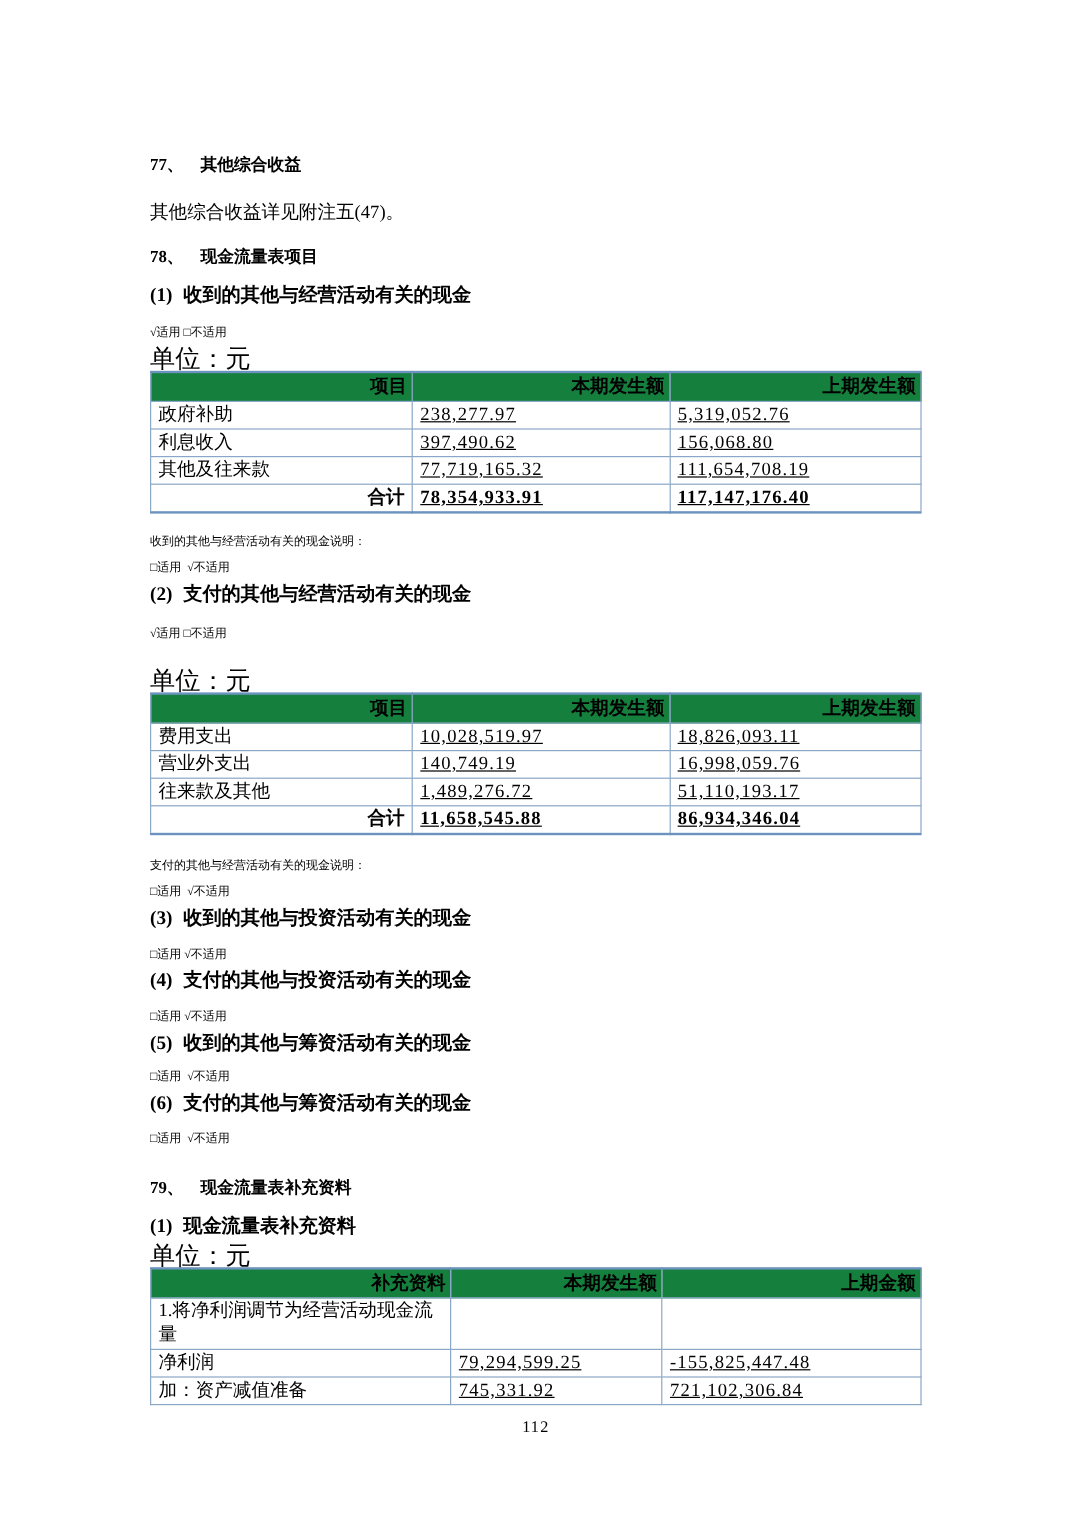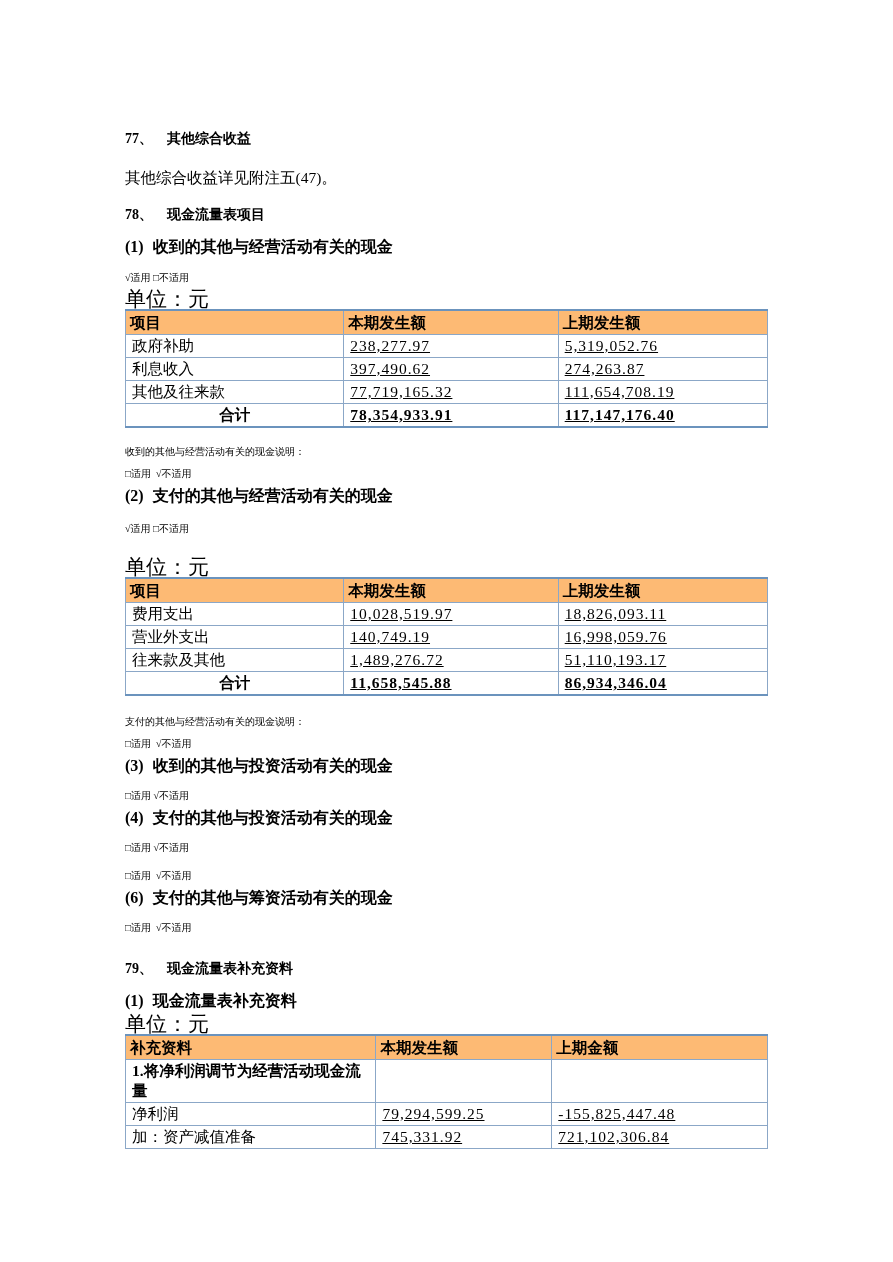--- a/index.html
+++ b/index.html
@@ -41,44 +41,44 @@
   
   table.fin {
     width: 100%;
     border-collapse: collapse;
     border-top: 2px solid #6b93bd;
     font-size: 15.5px;
   }
   table.fin.heavy-bottom { border-bottom: 2px solid #6b93bd; }
   table.fin.thin-bottom { border-bottom: 1px solid #8ba7c7; }
   table.fin th {
-    background: #fdba74;
+    background: #15803d;
     border: 1px solid #8ba7c7;
     font-weight: bold;
-    text-align: left;
+    text-align: right;
     padding: 2px 4px;
     line-height: 19px;
   }
   table.fin td {
     border: 1px solid #8ba7c7;
     padding: 1px 6px;
     line-height: 20px;
     vertical-align: middle;
   }
   td.item { text-align: left; }
   td.num {
     text-align: left;
     padding-right: 9px;
     letter-spacing: 1px;
     font-family: "Liberation Serif", "DejaVu Serif", serif;
     text-decoration: underline;
   }
   tr.total td { font-weight: bold; }
-  td.center { text-align: center; }
-  td.bold-item { font-weight: bold; line-height: 21px; }
+  td.center { text-align: right; }
+  td.bold-item { font-weight: normal; line-height: 21px; }
 
   .footer { text-align: center; font-size: 13.5px; margin-top: 10px; letter-spacing: 1px; }
 </style>
 </head>
 <body>
 
 <div class="page">
   <div class="content">
 
     <h3 class="h-main m-b17">
@@ -112,21 +112,21 @@
       </thead>
       <tbody>
         <tr>
           <td class="item">政府补助</td>
           <td class="num">238,277.97</td>
           <td class="num">5,319,052.76</td>
         </tr>
         <tr>
           <td class="item">利息收入</td>
           <td class="num">397,490.62</td>
-          <td class="num">274,263.87</td>
+          <td class="num">156,068.80</td>
         </tr>
         <tr>
           <td class="item">其他及往来款</td>
           <td class="num">77,719,165.32</td>
           <td class="num">111,654,708.19</td>
         </tr>
         <tr class="total">
           <td class="center">合计</td>
           <td class="num">78,354,933.91</td>
           <td class="num">117,147,176.40</td>
@@ -186,20 +186,23 @@
     <h4 class="h-sub">
       <span class="hnum">(3)</span><span>收到的其他与投资活动有关的现金</span>
     </h4>
     <p class="apl g8">□适用 √不适用</p>
 
     <h4 class="h-sub">
       <span class="hnum">(4)</span><span>支付的其他与投资活动有关的现金</span>
     </h4>
     <p class="apl g8">□适用 √不适用</p>
 
+    <h4 class="h-sub">
+      <span class="hnum">(5)</span><span>收到的其他与筹资活动有关的现金</span>
+    </h4>
     <p class="apl" style="margin-top:6px">□适用  √不适用</p>
 
     <h4 class="h-sub">
       <span class="hnum">(6)</span><span>支付的其他与筹资活动有关的现金</span>
     </h4>
     <p class="apl g8">□适用  √不适用</p>
 
     <h3 class="h-main m-t19">
       <span class="hnum">79、</span><span>现金流量表补充资料</span>
     </h3>
@@ -235,15 +238,16 @@
           <td class="num">-155,825,447.48</td>
         </tr>
         <tr>
           <td class="item">加：资产减值准备</td>
           <td class="num">745,331.92</td>
           <td class="num">721,102,306.84</td>
         </tr>
       </tbody>
     </table>
 
+    <div class="footer">112</div>
 
   </div>
 </div>
 
 </body></html>

